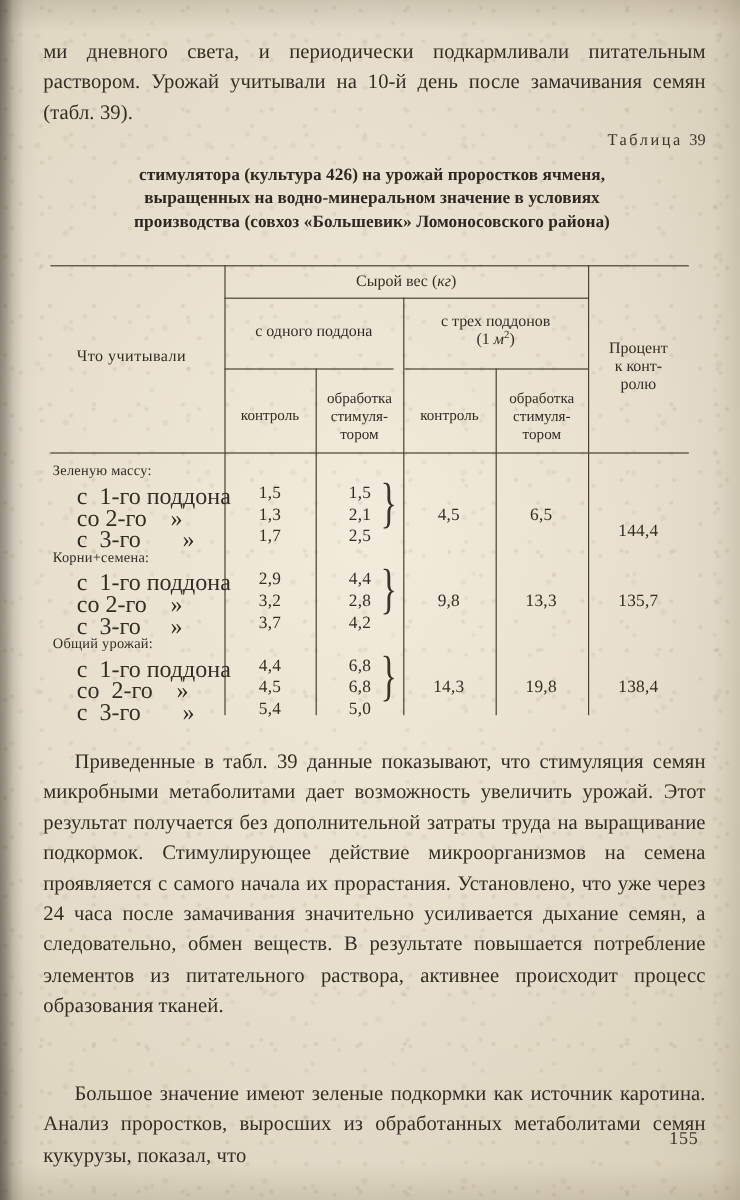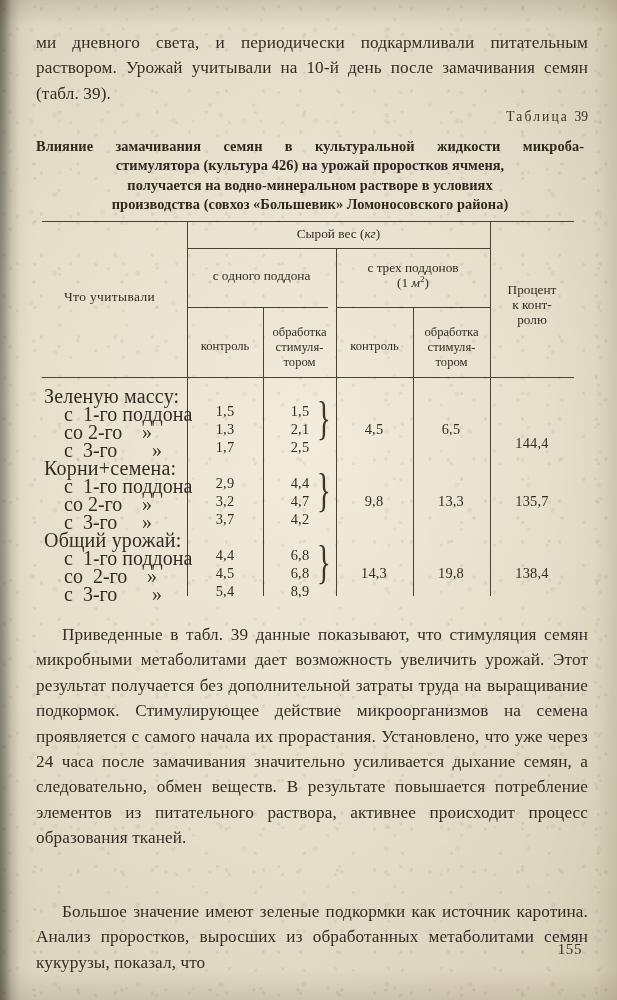--- a/index.html
+++ b/index.html
@@ -152,21 +152,21 @@
   
   .body-rows {
     position: absolute;
     left: 0;
     top: 162px;
     width: 532px;
   }
   .grp-head {
     position: absolute;
     left: 2px;
-    font-size: 20px;
+    font-size: 12px;
     color: #322d24;
     white-space: nowrap;
     letter-spacing: .2px;
   }
   .grp-sub {
     position: absolute;
     font-size: 20px;
     color: #322d24;
     white-space: nowrap;
   }
@@ -210,23 +210,22 @@
   <div class="content">
 
     <div class="para" id="para-top">ми дневного света, и периодически подкармливали питательным раствором. Урожай учитывали на 10-й день после замачивания семян (табл. 39).</div>
 
     <div class="table-number">
       <span>Таблица</span>
       <span class="num">39</span>
     </div>
 
     <div class="table-title">
-      <span class="ln just">Влияние замачивания семян в культуральной жидкости микроба-</span>
       <span class="ln">стимулятора (культура 426) на урожай проростков ячменя,</span>
-      <span class="ln">получается на водно-минеральном растворе в условиях</span>
+      <span class="ln">выращенных на водно-минеральном значение в условиях</span>
       <span class="ln">производства (совхоз «Большевик» Ломоносовского района)</span>
     </div>
 
     <div class="tbl">
 
       <div class="rule-h" style="left:0; top:0; width:532px;"></div>
       <div class="rule-h thin" style="left:145px; top:27px; width:303px;"></div>
       <div class="rule-h thin" style="left:145px; top:86px; width:141px;"></div>
       <div class="rule-h thin" style="left:295px; top:86px; width:153px;"></div>
       <div class="rule-h" style="left:0; top:156px; width:532px;"></div>
@@ -316,21 +315,21 @@
         </div>
         <div class="grp-sub" style="left:22px; top:128px;">
           <span class="lead"><span>с</span>&nbsp;&nbsp;<span>3-го</span></span><span class="dash">»</span>
         </div>
 
         <div class="val" style="left:157px; top:92px;">2,9</div>
         <div class="val" style="left:157px; top:110px;">3,2</div>
         <div class="val" style="left:157px; top:128px;">3,7</div>
 
         <div class="val" style="left:232px; top:92px;">4,4</div>
-        <div class="val" style="left:232px; top:110px;">4,7</div>
+        <div class="val" style="left:232px; top:110px;">2,8</div>
         <div class="val" style="left:232px; top:128px;">4,2</div>
 
         <div class="brace" style="left:275px; top:85px;">}</div>
 
         <div class="val wide" style="left:295px; top:110px;">9,8</div>
         <div class="val wide" style="left:372px; top:110px;">13,3</div>
         <div class="val wide" style="left:453px; top:110px;">135,7</div>
 
         <div class="grp-head" style="top:146px;">Общий урожай:</div>
 
@@ -343,21 +342,21 @@
         <div class="grp-sub" style="left:22px; top:200px;">
           <span class="lead"><span>с</span>&nbsp;&nbsp;<span>3-го</span></span>&nbsp;&nbsp;<span class="dash">»</span>
         </div>
 
         <div class="val" style="left:157px; top:164px;">4,4</div>
         <div class="val" style="left:157px; top:182px;">4,5</div>
         <div class="val" style="left:157px; top:200px;">5,4</div>
 
         <div class="val" style="left:232px; top:164px;">6,8</div>
         <div class="val" style="left:232px; top:182px;">6,8</div>
-        <div class="val" style="left:232px; top:200px;">8,9</div>
+        <div class="val" style="left:232px; top:200px;">5,0</div>
 
         <div class="brace" style="left:275px; top:157px;">}</div>
 
         <div class="val wide" style="left:295px; top:182px;">14,3</div>
         <div class="val wide" style="left:372px; top:182px;">19,8</div>
         <div class="val wide" style="left:453px; top:182px;">138,4</div>
 
       </div>
     </div>
 

